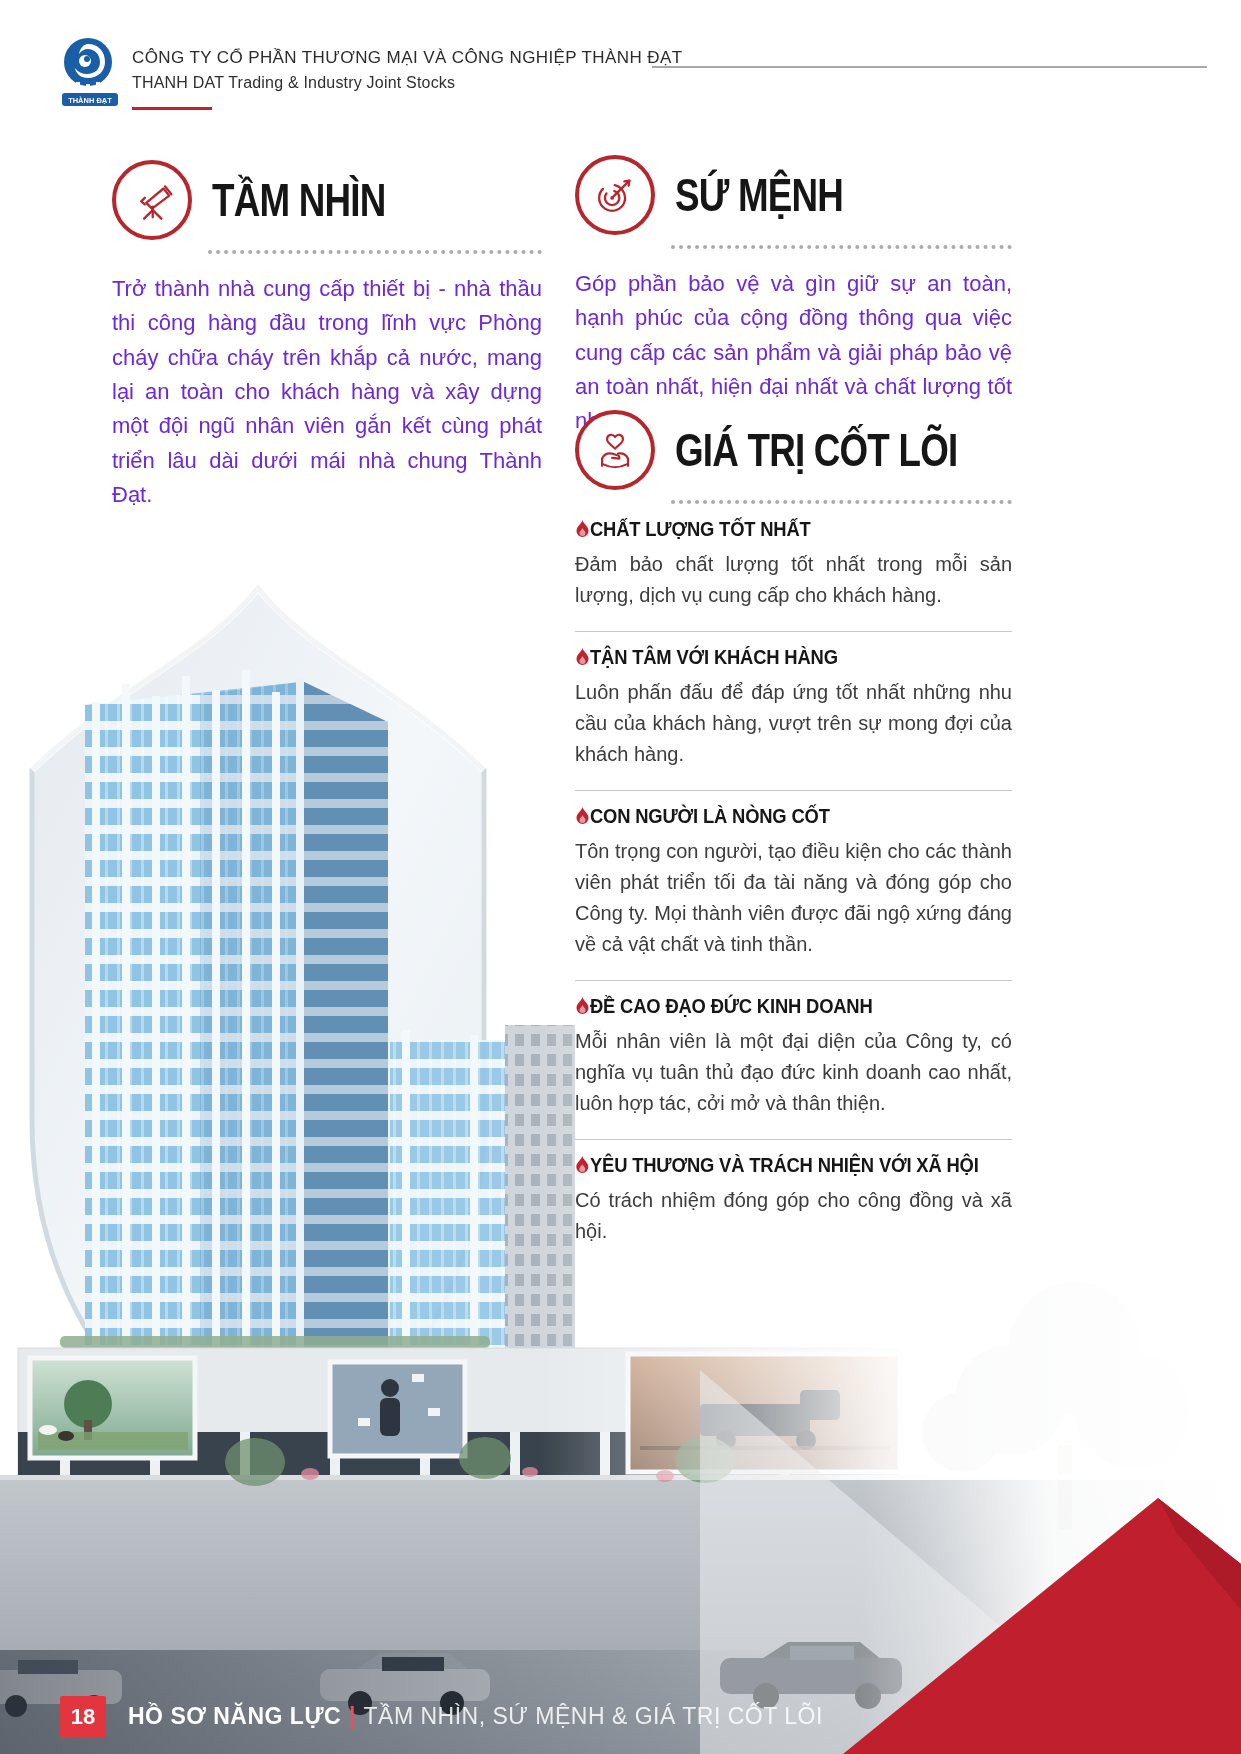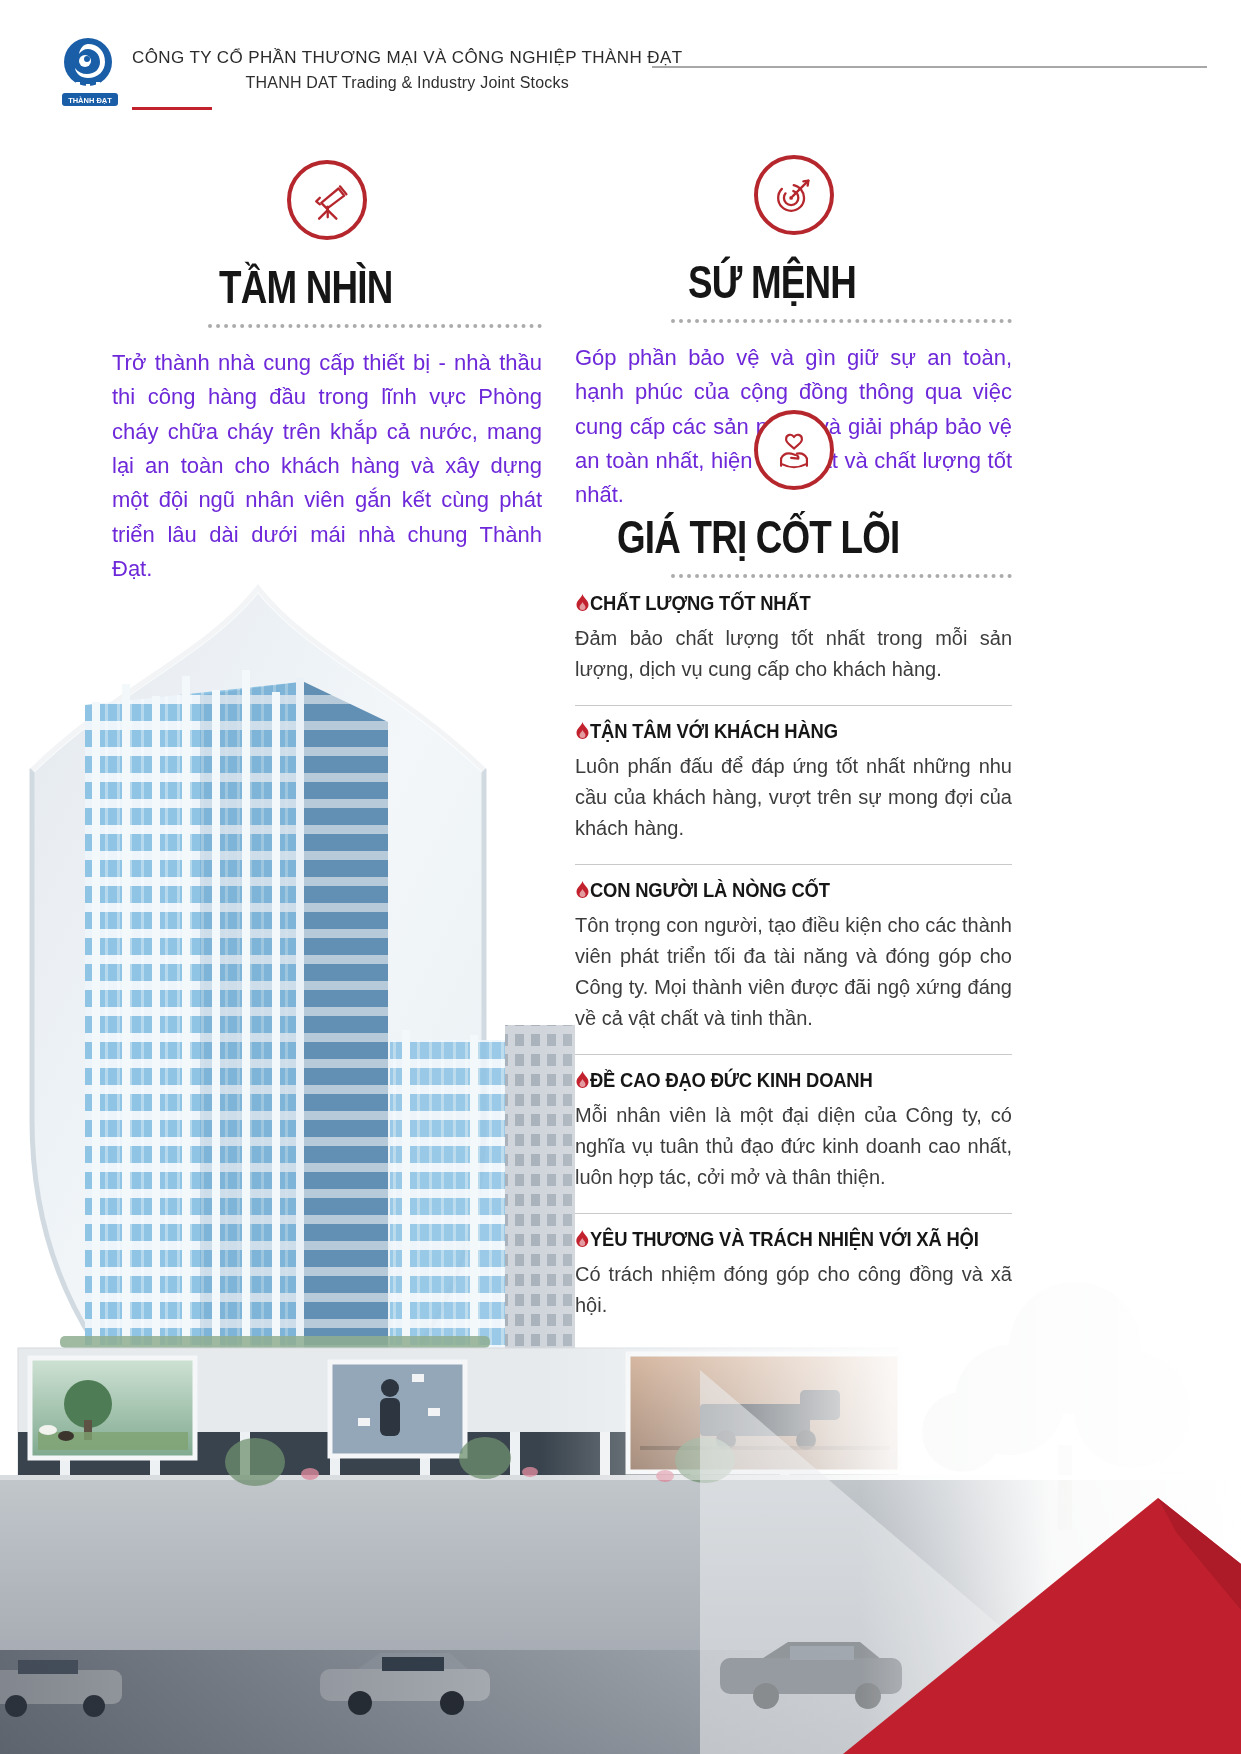--- a/index.html
+++ b/index.html
@@ -3,26 +3,26 @@
 <meta charset="utf-8">
 <style>
   html,body{margin:0;padding:0;background:#888;}
   .page{position:relative;width:1241px;height:1754px;background:#ffffff;overflow:hidden;
         font-family:"Liberation Sans",sans-serif;color:#1b1b1b;}
   
   .hdr{position:absolute;left:0;top:0;width:100%;height:120px;}
   .logo{position:absolute;left:62px;top:36px;width:66px;height:72px;}
   .coname{position:absolute;left:132px;top:48px;}
   .coname .l1{font-size:17px;font-weight:400;color:#2b2b2b;letter-spacing:.4px;white-space:nowrap;}
-  .coname .l2{font-size:16px;font-weight:500;color:#2f2f2f;margin-top:6px;letter-spacing:.2px;text-align:center;}
+  .coname .l2{font-size:16px;font-weight:500;color:#2f2f2f;margin-top:6px;letter-spacing:.2px;}
   .red-underline{position:absolute;left:132px;top:107px;width:80px;height:3px;background:#c2222e;}
   .hdr-rule{position:absolute;left:652px;right:34px;top:66px;height:2px;background:#a8a8a8;}
   
   .sec{position:absolute;}
-  .sec-head{display:flex;align-items:center;gap:20px;flex-direction:column;}
+  .sec-head{display:flex;align-items:center;gap:20px;}
   .circ-icon{flex:0 0 auto;width:72px;height:72px;border:4px solid #b5272d;border-radius:50%;
              display:flex;align-items:center;justify-content:center;background:#fff;}
   .sec-title{font-size:46px;font-weight:800;letter-spacing:-1px;white-space:nowrap;
              transform:scaleX(.8);transform-origin:left center;color:#161616;}
   .dotline{height:0;border-top:4px dotted #8f8f8f;opacity:.75;margin-top:10px;}
   .body-txt{font-size:22px;line-height:1.56;text-align:justify;color:#6d28d9;margin-top:18px;}
   
   .val-item{margin-top:14px;}
   .val-h{display:flex;align-items:center;gap:0;}
   .val-h .t{font-size:20px;font-weight:800;letter-spacing:-.2px;white-space:nowrap;
@@ -332,14 +332,20 @@
         <svg width="15" height="20" viewBox="0 0 14 20">
             <path d="M7 0 C8 4 13 6 13 11 A6 6 0 1 1 1 11 C1 6 6 4 7 0 Z" fill="#c2222e"></path>
             <path d="M7 8 C7.5 10 10 11 10 13 A3 3 0 1 1 4 13 C4 11 6.5 10 7 8 Z" fill="#ffffff" opacity=".55"></path>
           </svg>
         <span class="t">YÊU THƯƠNG VÀ TRÁCH NHIỆN VỚI XÃ HỘI</span>
       </div>
       <div class="val-b">Có trách nhiệm đóng góp cho công đồng và xã hội.</div>
     </div>
   </div>
 
+  <div class="footer">
+    <div class="pagebox">18</div>
+    <div class="ftext">
+      <span class="b">HỒ SƠ NĂNG LỰC</span><span class="d">|</span><span class="s">TẦM NHÌN, SỨ MỆNH &amp; GIÁ TRỊ CỐT LÕI</span>
+    </div>
+  </div>
 
 </div>
 
 </body></html>

